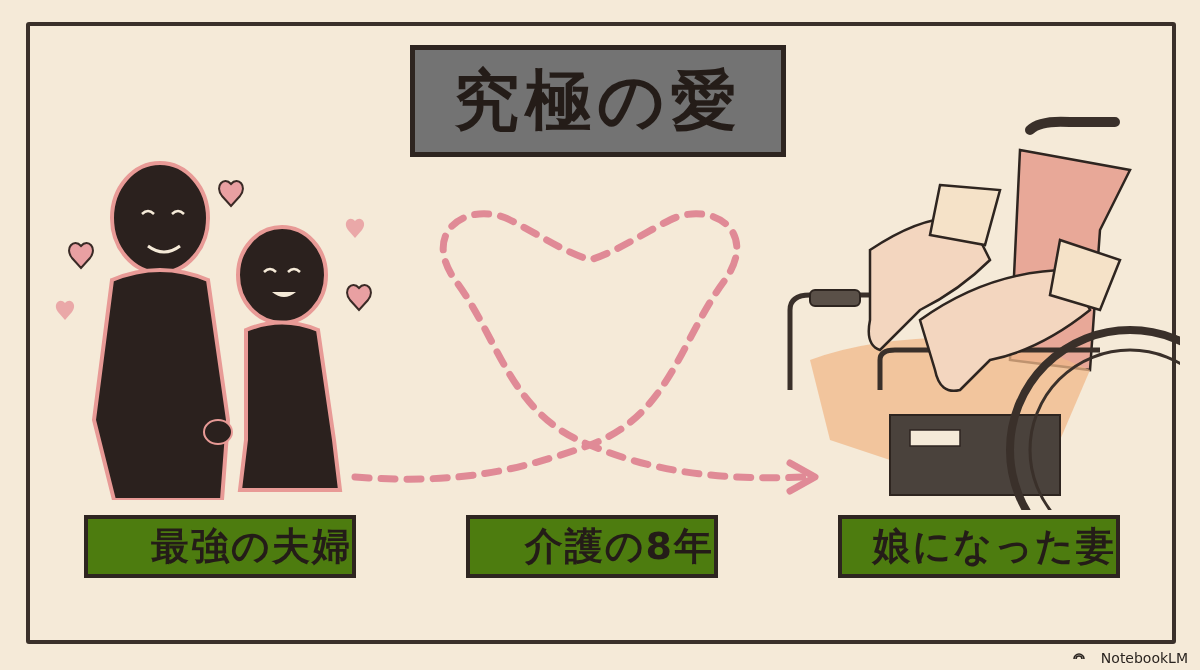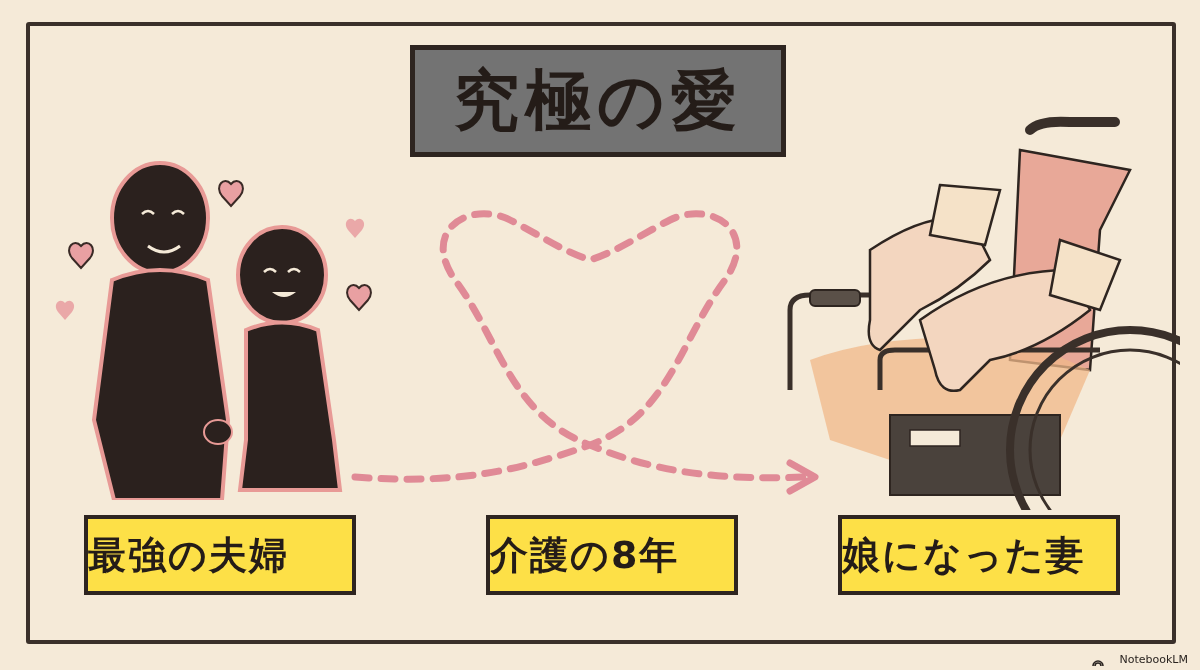--- a/index.html
+++ b/index.html
@@ -16,31 +16,31 @@
     .title-box {
       position: absolute; left: 410px; top: 45px; width: 376px; height: 112px;
       border: 5px solid #2e2520; box-sizing: border-box;
       display: flex; align-items: center; justify-content: center;
       background: #737373;
     }
     .title-text {
       font-size: 66px; font-weight: bold; color: #241c18; letter-spacing: 6px;
     }
     .label-box {
-      position: absolute; height: 80px; border: 4px solid #2e2520; box-sizing: border-box;
-      display: flex; align-items: center; justify-content: flex-start; background: #fde047;
+      position: absolute; height: 63px; border: 4px solid #2e2520; box-sizing: border-box;
+      display: flex; align-items: center; justify-content: flex-end; background: #4d7c0f;
     }
     .label-text { font-size: 38px; font-weight: bold; color: #241c18; letter-spacing: 2px; }
     #lb1 { left: 84px; top: 515px; width: 272px; }
-    #lb2 { left: 466px; top: 515px; width: 252px; margin-left: 20px; }
+    #lb2 { left: 466px; top: 515px; width: 252px; }
     #lb3 { left: 838px; top: 515px; width: 282px; }
     .art { position: absolute; }
     .brand {
-      position: absolute; right: 12px; bottom: 4px; font-size: 11px; color: #2a2420;
-      display: flex; align-items: flex-end; gap: 16px;
+      position: absolute; right: 12px; bottom: 4px; font-size: 14px; color: #2a2420;
+      display: flex; align-items: flex-start; gap: 16px;
     }
   </style>
 </head>
 <body>
 
 <div class="frame"></div>
 
 <div class="title-box">
   <span class="title-text">究極の愛</span>
 </div>

